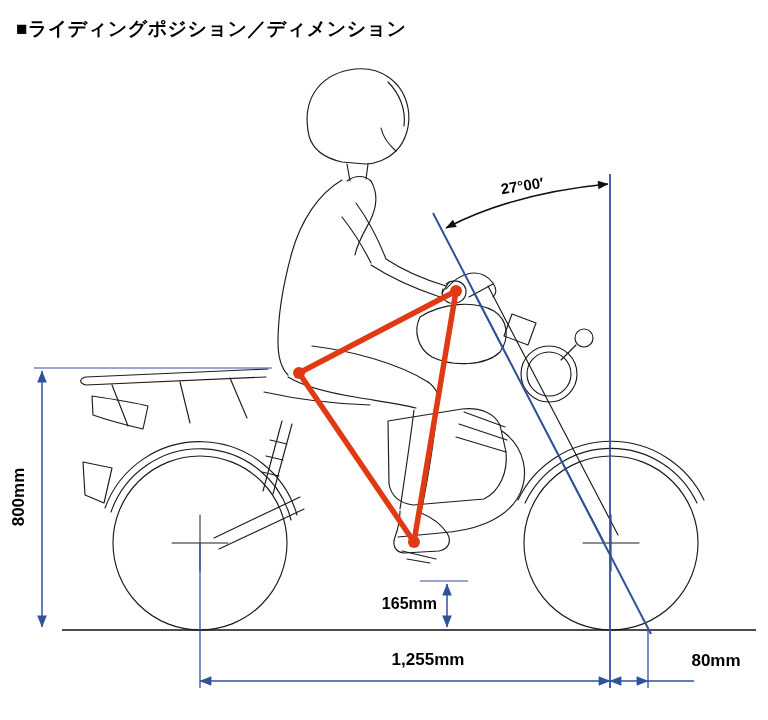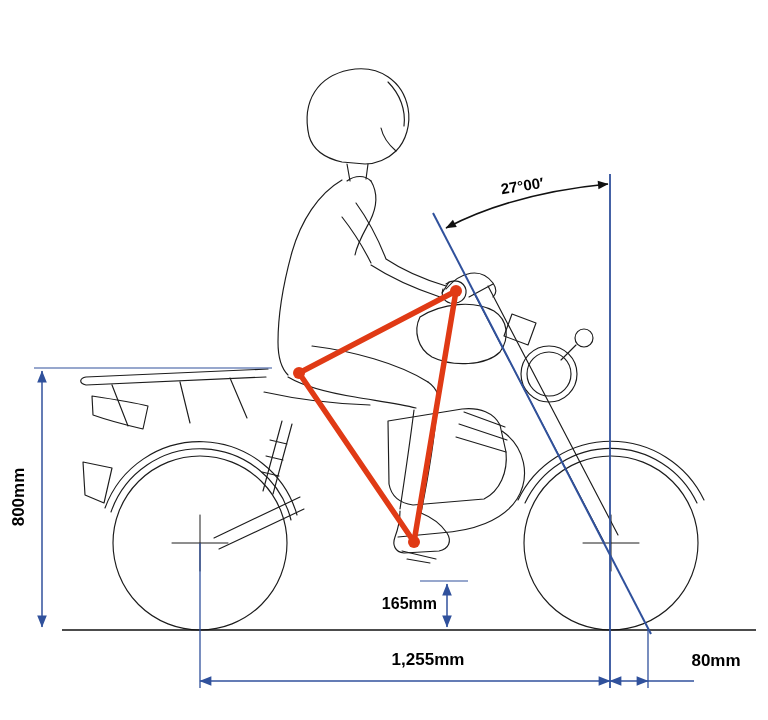--- a/index.html
+++ b/index.html
@@ -16,20 +16,21 @@
   svg text {
     font-family:"Liberation Sans", sans-serif;
     font-weight:700; fill:#000;
   }
 </style>
 </head>
 <body>
 
 <div class="canvas">
 
+  <div class="title">■ライディングポジション／ディメンション</div>
 
   <svg class="diagram" width="768" height="720" viewBox="0 0 768 720" xmlns="http://www.w3.org/2000/svg">
 
     <defs>
       <marker id="arrB" viewBox="0 0 10 10" refX="9.5" refY="5" markerWidth="10" markerHeight="8" orient="auto-start-reverse">
         <path d="M0,1 L10,5 L0,9 Z" fill="#30519c"></path>
       </marker>
       <marker id="arrK" viewBox="0 0 10 10" refX="9.5" refY="5" markerWidth="9" markerHeight="7" orient="auto-start-reverse">
         <path d="M0,1 L10,5 L0,9 Z" fill="#111111"></path>
       </marker>

